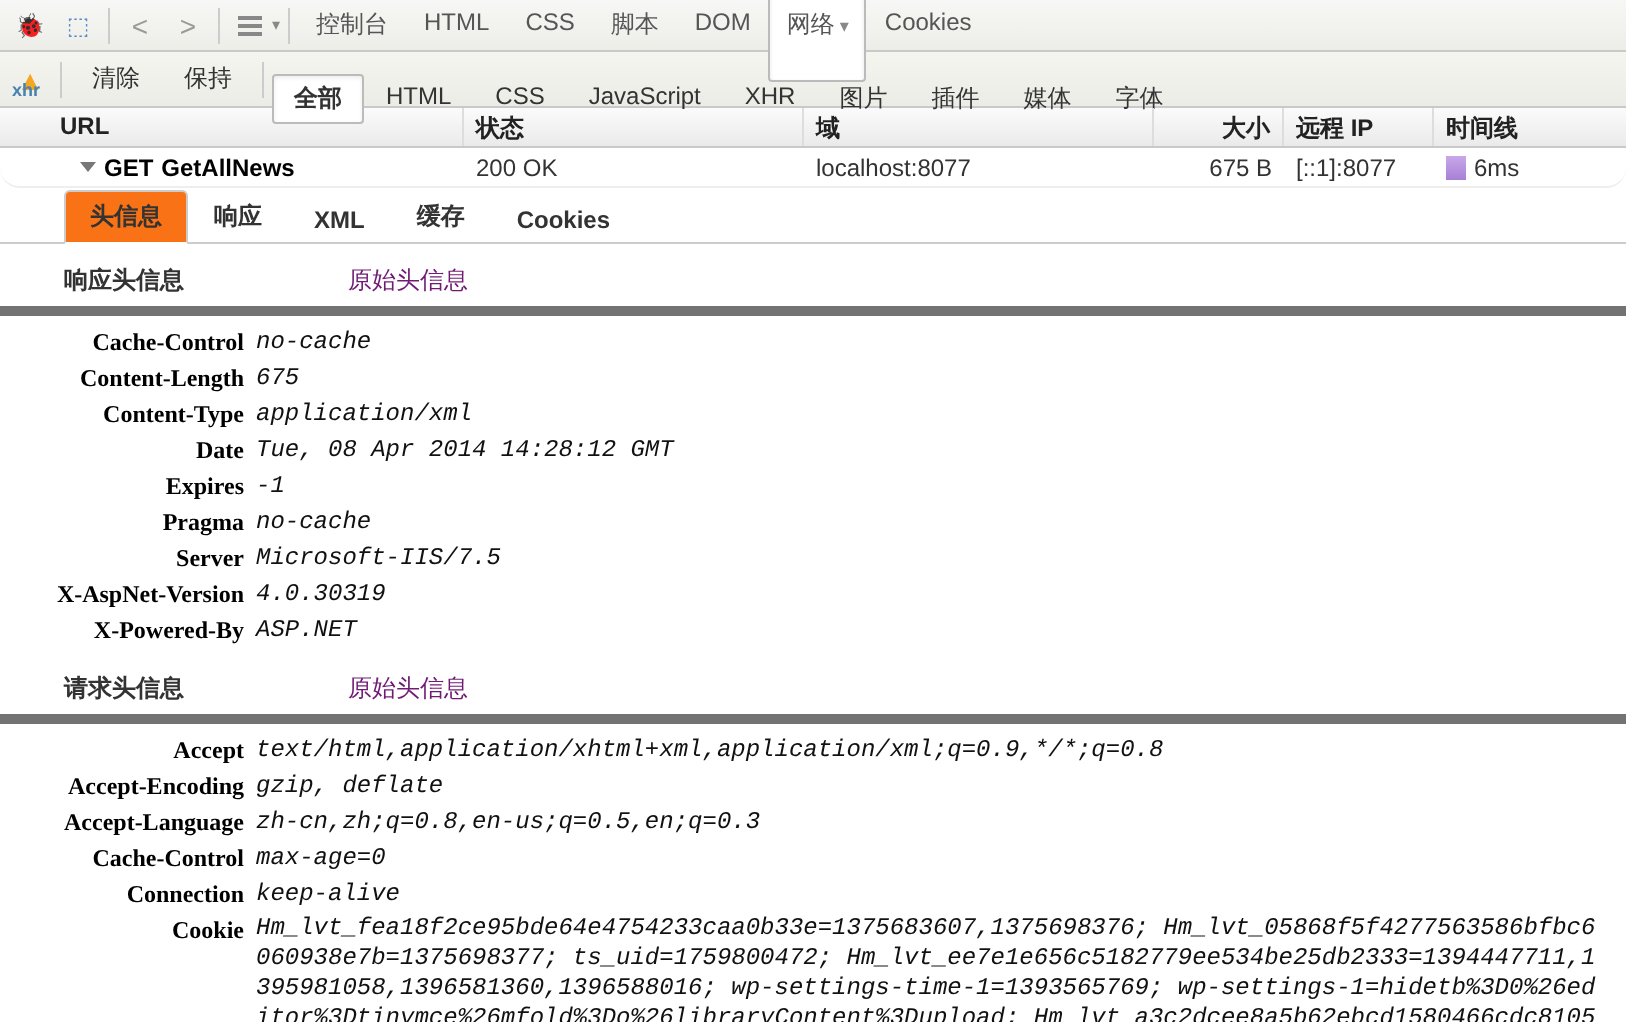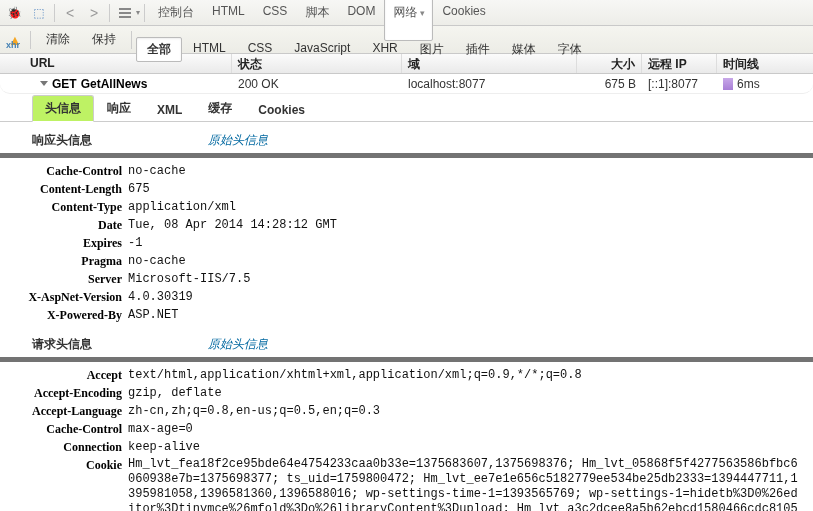--- a/index.html
+++ b/index.html
@@ -78,33 +78,33 @@
   
   .subtabs {
     display:flex; align-items:flex-end; height:28px; padding:4px 0 0 32px;
     background:#fff; border-bottom:1px solid #ccc; gap:0;
   }
   .subtabs .st {
     padding:4px 12px; font-weight:bold; color:#333; cursor:pointer;
     border:1px solid transparent; position:relative; top:1px;
   }
   .subtabs .st.active {
-    background:#bef264; border-color:#ccc; border-bottom-color:#fff; border-radius:3px 3px 0 0;font-family:Liberation Serif, serif;
+    background:#f97316; border-color:#ccc; border-bottom-color:#fff; border-radius:3px 3px 0 0;font-family:Liberation Serif, serif;
   }
   
   
   .panel { padding: 4px 0 10px 0; }
   .section-head {
     display:flex; align-items:flex-start; padding: 6px 8px 4px 32px;
     color:#333; font-weight:bold; border-bottom:5px solid #737373;
   }
-  .section-head .raw { margin-left:116px; color:#0369a1; font-weight:normal;font-style:italic;}
+  .section-head .raw { margin-left:82px; color:#701a75; font-weight:normal;}
   .kv { display:flex; padding:1px 0 1px 0; font-family: "Consolas","Courier New",monospace; font-size:12px; line-height:16px;}
   .kv .k { width:128px; text-align:right; font-weight:bold; font-family: "Microsoft YaHei",Tahoma; padding-right:6px; color:#000;}
-  .kv .v { flex:1; color:#111; word-break:break-all; padding-right:12px;}
+  .kv .v { flex:1; color:#111; word-break:break-all; padding-right:12px;font-style:italic;}
   .kv.first { margin-top:4px;}
   .cookie-v { line-height:15px; }
 </style>
 </head>
 <body>
 
 <div class="toolbar1">
   <div class="tb-icon bug">🐞</div>
   <div class="tb-icon" style="color:#5a8bc4;">⬚</div>
   <div class="tb-sep"></div>

